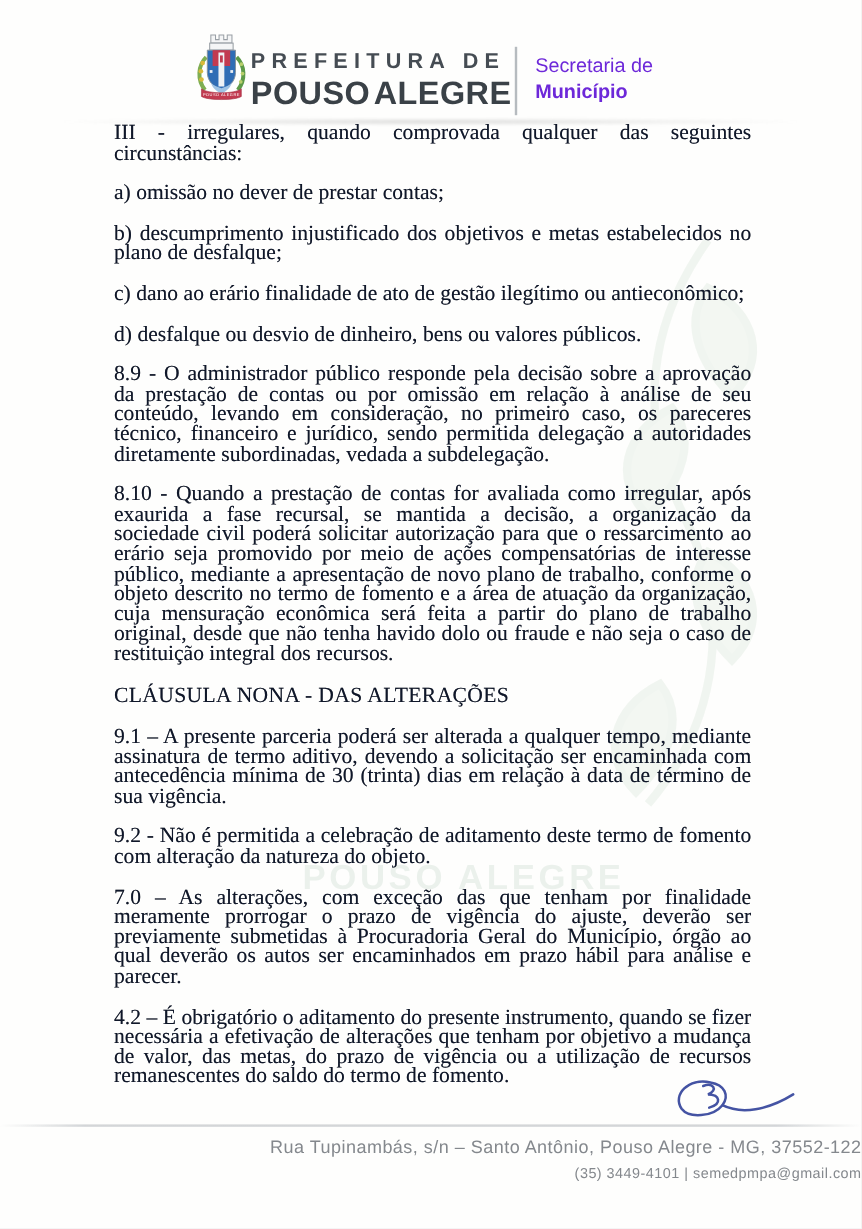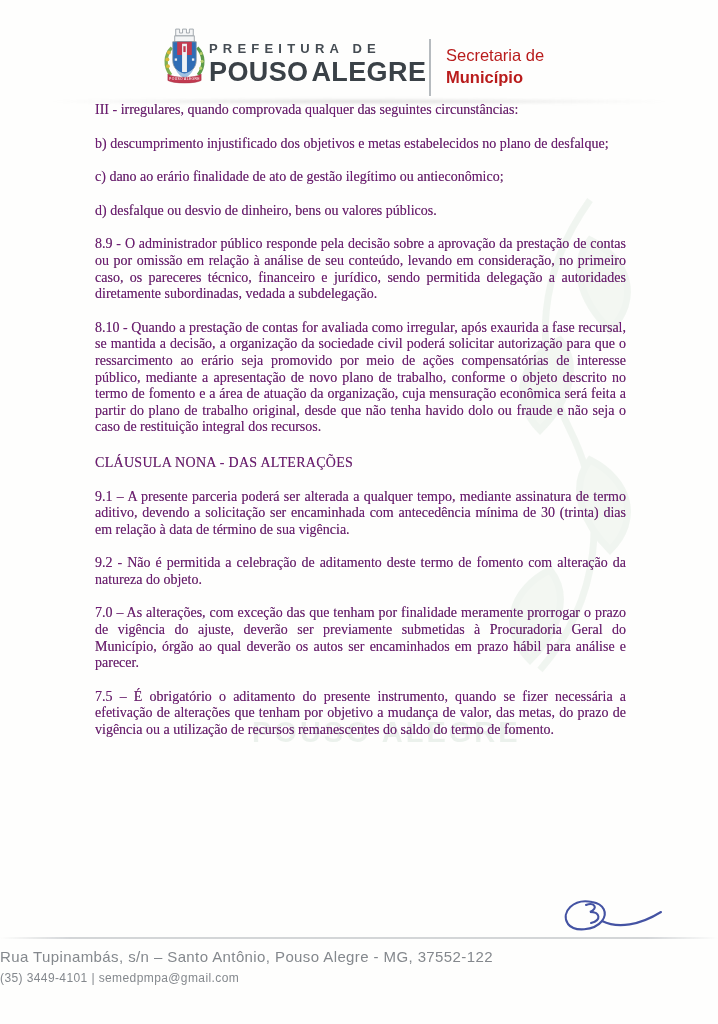--- a/index.html
+++ b/index.html
@@ -9,63 +9,63 @@
     margin:0 auto;
     background:#fefefd;
     overflow:hidden;
     font-family:"Liberation Serif", serif;
   }
   
   .letterhead{position:absolute;left:0;top:0;width:100%;height:100px;}
   .coa{position:absolute;left:163px;top:23px;width:43px;height:63px;}
   .brand{position:absolute;left:209px;top:41px;font-family:"Liberation Sans",sans-serif;}
   .brand-top{
-    font-size:13px;font-weight:800;letter-spacing:5.2px;
+    font-size:18px;font-weight:800;letter-spacing:5.2px;
     color:#454c53;white-space:nowrap;
   }
   .brand-name{
     font-size:27px;font-weight:800;letter-spacing:.4px;word-spacing:-4px;
     color:#3a4147;margin-top:1px;white-space:nowrap;
   }
   .hdr-divider{position:absolute;left:429px;top:39px;width:2px;height:57px;background:#b6bbbf;}
-  .dept{position:absolute;left:446px;top:46px;font-family:"Liberation Sans",sans-serif;color:#b91c1c;}
+  .dept{position:absolute;left:446px;top:46px;font-family:"Liberation Sans",sans-serif;color:#6d28d9;}
   .dept-l1{font-size:16.5px;font-weight:400;}
   .dept-l2{font-size:16.5px;font-weight:700;margin-top:3px;}
   .scan-fold{
     position:absolute;left:0;top:97px;width:100%;height:9px;
     background:radial-gradient(ellipse 58% 50% at 50% 50%, rgba(150,150,150,.30), rgba(150,150,150,0) 75%);
     filter:blur(1px);
   }
   
   .wm-text{
     position:absolute;left:252px;top:716px;
     font-family:"Liberation Sans",sans-serif;font-weight:800;
     font-size:29px;letter-spacing:3px;white-space:nowrap;
     color:rgba(128,165,138,.15);
   }
   .wm-branches{position:absolute;left:440px;top:180px;width:220px;height:520px;opacity:.07;}
   
   .doc-body{
     position:absolute;left:95px;top:102px;width:531px;
-    font-size:14px;line-height:16.6px;color:#701a75;
+    font-size:18px;line-height:16.6px;color:#0f172a;
     text-align:justify;
     text-shadow:0 0 .4px rgba(40,40,40,.55);
   }
   .doc-body p{margin:0 0 17px;}
   .doc-body p.clause-heading{margin-top:19px;letter-spacing:.3px;}
   
   .sig{position:absolute;left:556px;top:895px;width:112px;height:48px;}
   
   .foot-divider{
     position:absolute;left:0;top:937px;width:100%;height:2px;
     background:linear-gradient(90deg, rgba(168,173,178,0) 0%, rgba(168,173,178,.5) 10%, rgba(168,173,178,.5) 90%, rgba(168,173,178,0) 100%);
     filter:blur(.6px);
   }
   .foot-text{
-    position:absolute;left:0;width:100%;text-align:left;
+    position:absolute;left:0;width:100%;text-align:right;
     font-family:"Liberation Sans",sans-serif;color:#84888d;letter-spacing:.4px;
   }
   .foot-address{top:948px;font-size:15px;}
   .foot-contact{top:971px;font-size:12px;}
 </style>
 </head>
 <body>
 
 <div class="page">
 
@@ -117,30 +117,31 @@
         <path d="M120 160 C80 180 70 220 100 250 C130 220 140 185 120 160 Z" fill="#6fa874"></path>
         <path d="M150 280 C190 300 200 340 170 370 C140 340 130 305 150 280 Z" fill="#6fa874"></path>
         <path d="M110 390 C70 410 60 450 90 480 C120 450 130 415 110 390 Z" fill="#6fa874"></path>
       </g>
     </svg>
   </span>
   <div class="wm-text">POUSO ALEGRE</div>
 
   <div class="doc-body">
     <p>III - irregulares, quando comprovada qualquer das seguintes circunstâncias:</p>
+    <p>a) omissão no dever de prestar contas;</p>
     <p>b) descumprimento injustificado dos objetivos e metas estabelecidos no plano de desfalque;</p>
     <p>c) dano ao erário finalidade de ato de gestão ilegítimo ou antieconômico;</p>
     <p>d) desfalque ou desvio de dinheiro, bens ou valores públicos.</p>
     <p>8.9 - O administrador público responde pela decisão sobre a aprovação da prestação de contas ou por omissão em relação à análise de seu conteúdo, levando em consideração, no primeiro caso, os pareceres técnico, financeiro e jurídico, sendo permitida delegação a autoridades diretamente subordinadas, vedada a subdelegação.</p>
     <p>8.10 - Quando a prestação de contas for avaliada como irregular, após exaurida a fase recursal, se mantida a decisão, a organização da sociedade civil poderá solicitar autorização para que o ressarcimento ao erário seja promovido por meio de ações compensatórias de interesse público, mediante a apresentação de novo plano de trabalho, conforme o objeto descrito no termo de fomento e a área de atuação da organização, cuja mensuração econômica será feita a partir do plano de trabalho original, desde que não tenha havido dolo ou fraude e não seja o caso de restituição integral dos recursos.</p>
     <p class="clause-heading">CLÁUSULA NONA - DAS ALTERAÇÕES</p>
     <p>9.1 – A presente parceria poderá ser alterada a qualquer tempo, mediante assinatura de termo aditivo, devendo a solicitação ser encaminhada com antecedência mínima de 30 (trinta) dias em relação à data de término de sua vigência.</p>
     <p>9.2 - Não é permitida a celebração de aditamento deste termo de fomento com alteração da natureza do objeto.</p>
     <p>7.0 – As alterações, com exceção das que tenham por finalidade meramente prorrogar o prazo de vigência do ajuste, deverão ser previamente submetidas à Procuradoria Geral do Município, órgão ao qual deverão os autos ser encaminhados em prazo hábil para análise e parecer.</p>
-    <p>7.5 – É obrigatório o aditamento do presente instrumento, quando se fizer necessária a efetivação de alterações que tenham por objetivo a mudança de valor, das metas, do prazo de vigência ou a utilização de recursos remanescentes do saldo do termo de fomento.</p>
+    <p>4.2 – É obrigatório o aditamento do presente instrumento, quando se fizer necessária a efetivação de alterações que tenham por objetivo a mudança de valor, das metas, do prazo de vigência ou a utilização de recursos remanescentes do saldo do termo de fomento.</p>
   </div>
 
   <span class="sig">
     <svg viewBox="0 0 112 48" width="112" height="48">
       <g fill="none" stroke="#35459c" stroke-width="2.1" stroke-linecap="round" opacity="0.92">
         <path d="M36 7 C18 3 4 17 12 29 C18 37 38 36 46 26 C52 18 48 9 36 7"></path>
         <path d="M30 10 C38 7 43 13 34 17 C44 17 46 25 35 28"></path>
         <path d="M46 26 C62 34 84 30 105 17"></path>
       </g>
     </svg>

